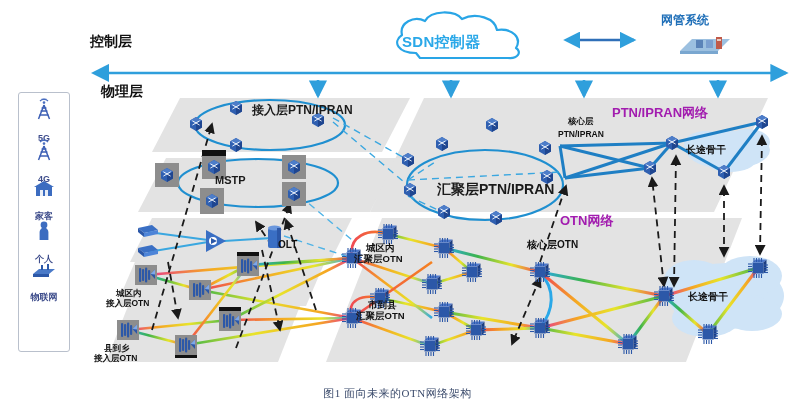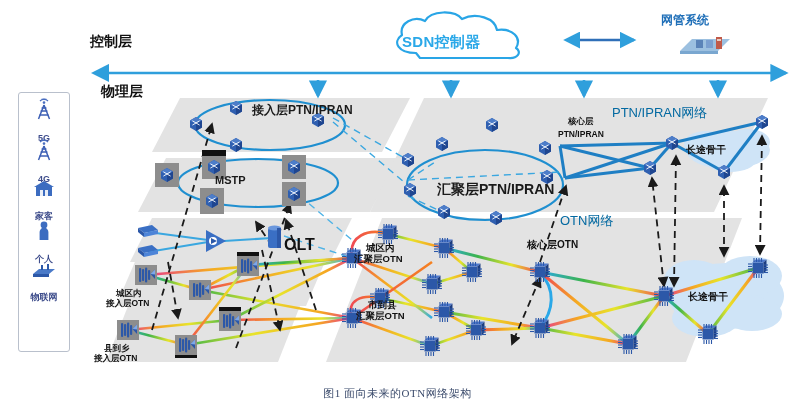--- a/index.html
+++ b/index.html
@@ -4,21 +4,21 @@
 <style>
   html,body{margin:0;padding:0;background:#ffffff;}
   body{width:795px;height:419px;position:relative;overflow:hidden;
        font-family:"Liberation Sans","DejaVu Sans",sans-serif;}
   .stage{position:absolute;left:0;top:0;width:795px;height:419px;}
   svg.layer{position:absolute;left:0;top:0;width:795px;height:419px;}
 
   
   .lbl{position:absolute;white-space:nowrap;font-weight:bold;color:#1a1a1a;}
   .layer-name{font-size:14px;color:#111;font-weight:bold;}
-  .cyan-title{color:#0369a1;font-weight:normal;}
+  .cyan-title{color:#a21caf;font-weight:bold;}
   .sdn-text{color:#2aa8e8;font-size:15px;font-weight:bold;letter-spacing:.3px;}
   .nm-text{color:#1f6fb8;font-size:12px;font-weight:bold;}
   .sb-cap{font-size:9px;color:#3c4b8a;font-weight:bold;text-align:center;
           line-height:10px;margin-top:12px;}
   .node-cap{font-size:8.5px;color:#111;font-weight:bold;line-height:9.5px;
             text-align:center;}
   .caption{position:absolute;left:0;top:386px;width:795px;text-align:center;
            font-size:11px;color:#3a4a6b;font-family:"Liberation Serif",serif;
            letter-spacing:.5px;}
 
@@ -439,21 +439,21 @@
 <div class="lbl cyan-title" style="left:560px;top:212px;font-size:13px;">OTN网络</div>
 
 <div class="lbl" style="left:220px;top:102px;font-size:12px;margin-left:32px;">接入层PTN/IPRAN</div>
 <div class="lbl" style="left:215px;top:174px;font-size:11px;">MSTP</div>
 <div class="lbl" style="left:437px;top:181px;font-size:14px;text-align:right;">汇聚层PTN/IPRAN</div>
 
 <div class="lbl node-cap" style="left:568px;top:117px;">核心层</div>
 <div class="lbl node-cap" style="left:558px;top:130px;">PTN/IPRAN</div>
 <div class="lbl node-cap" style="left:686px;top:145px;font-size:10px;">长途骨干</div>
 
-<div class="lbl node-cap" style="left:264px;top:240px;font-size:16px;padding-left:20px;">OLT</div>
+<div class="lbl node-cap" style="left:278px;top:240px;font-size:10px;">OLT</div>
 
 <div class="lbl node-cap" style="left:116px;top:289px;">城区内</div>
 <div class="lbl node-cap" style="left:106px;top:299px;">接入层OTN</div>
 
 <div class="lbl node-cap" style="left:104px;top:344px;">县到乡</div>
 <div class="lbl node-cap" style="left:94px;top:354px;">接入层OTN</div>
 
 <div class="lbl node-cap" style="left:366px;top:243px;font-size:9.5px;">城区内</div>
 <div class="lbl node-cap" style="left:354px;top:254px;font-size:9.5px;">汇聚层OTN</div>
 

